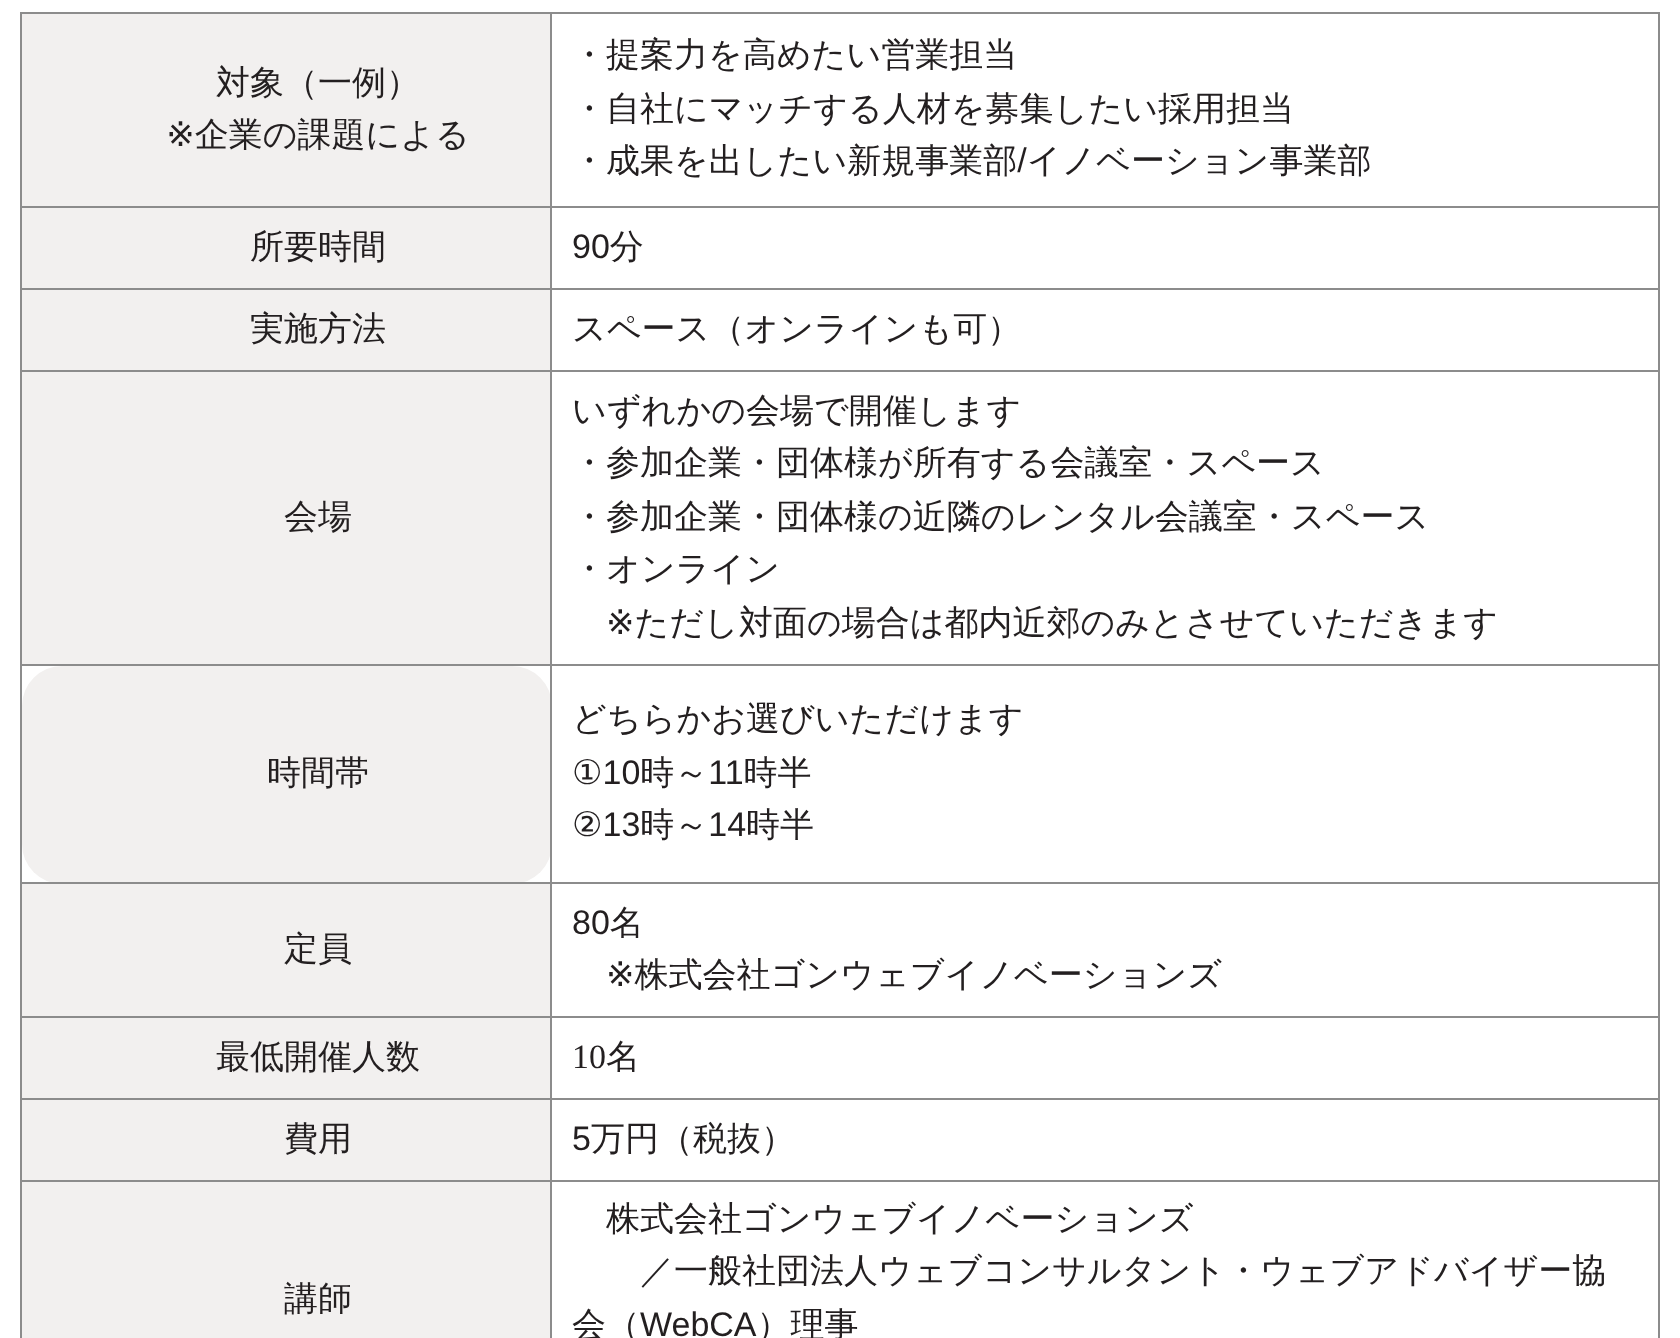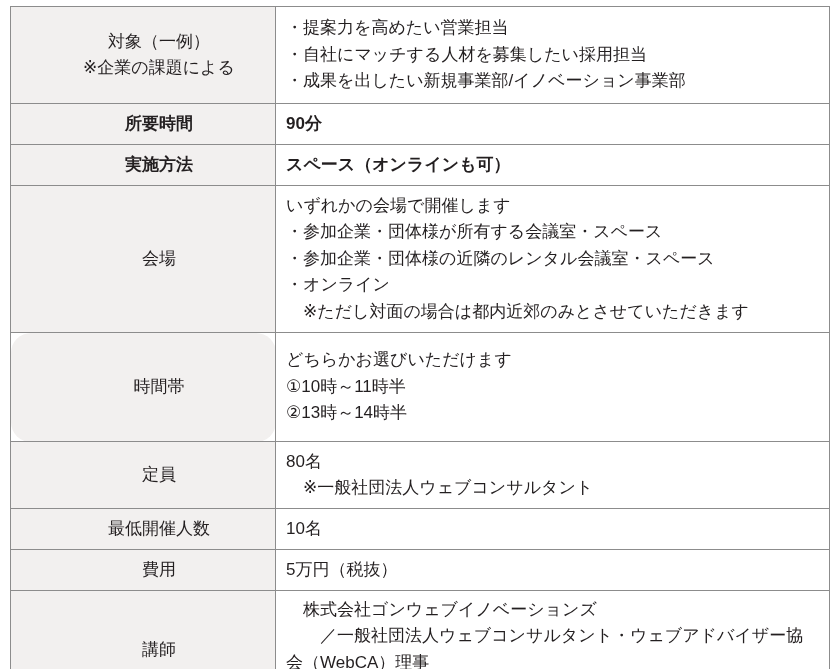--- a/index.html
+++ b/index.html
@@ -39,26 +39,26 @@
     white-space: pre-line;
   }
   .label-inner {
     display: block;
   }
   .value-inner {
     display: block;
   }
   
   tr[data-name="row-target"] td { height: 84px; }
-  tr[data-name="row-duration"] td { height: 28px; font-weight: bold; }
-  tr[data-name="row-method"] td { height: 28px; font-weight: bold; }
+  tr[data-name="row-duration"] td { height: 28px; }
+  tr[data-name="row-method"] td { height: 28px; }
   tr[data-name="row-venue"] td { height: 134px; margin-left: 44px; }
   tr[data-name="row-timeslot"] td { height: 96px; border-radius: 20px; }
   tr[data-name="row-capacity"] td { height: 54px; }
-  tr[data-name="row-minimum"] td { height: 28px; }
+  tr[data-name="row-minimum"] td { height: 28px; font-family: Liberation Serif, serif; }
   tr[data-name="row-cost"] td { height: 28px; margin-left: 28px; }
   tr[data-name="row-lecturer"] td { height: 94px; }
   tr[data-name="row-venue"] td.value,
   tr[data-name="row-timeslot"] td.value,
   tr[data-name="row-capacity"] td.value,
   tr[data-name="row-lecturer"] td.value,
   tr[data-name="row-target"] td.value {
     vertical-align: middle;
   }
 </style>
@@ -92,21 +92,21 @@
     </tr>
     <tr data-name="row-timeslot">
       <td class="label" data-name="row-label-cell"><span class="label-inner" data-name="row-label-text">時間帯</span></td>
       <td class="value" data-name="row-value-cell"><span class="value-inner" data-name="row-value-text">どちらかお選びいただけます
 ①10時～11時半
 ②13時～14時半</span></td>
     </tr>
     <tr data-name="row-capacity">
       <td class="label" data-name="row-label-cell"><span class="label-inner" data-name="row-label-text">定員</span></td>
       <td class="value" data-name="row-value-cell"><span class="value-inner" data-name="row-value-text">80名
-　※一般社団法人ウェブコンサルタント</span></td>
+　※株式会社ゴンウェブイノベーションズ</span></td>
     </tr>
     <tr data-name="row-minimum">
       <td class="label" data-name="row-label-cell"><span class="label-inner" data-name="row-label-text">最低開催人数</span></td>
       <td class="value" data-name="row-value-cell"><span class="value-inner" data-name="row-value-text">10名</span></td>
     </tr>
     <tr data-name="row-cost">
       <td class="label" data-name="row-label-cell"><span class="label-inner" data-name="row-label-text">費用</span></td>
       <td class="value" data-name="row-value-cell"><span class="value-inner" data-name="row-value-text">5万円（税抜）</span></td>
     </tr>
     <tr data-name="row-lecturer">

